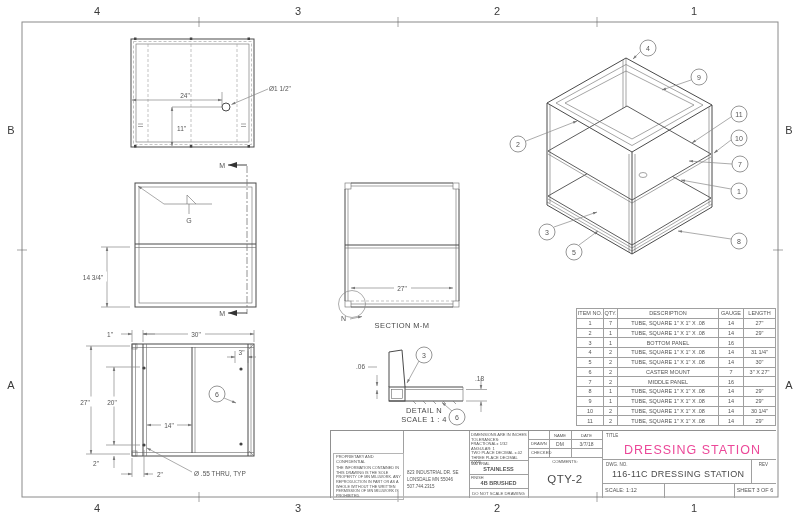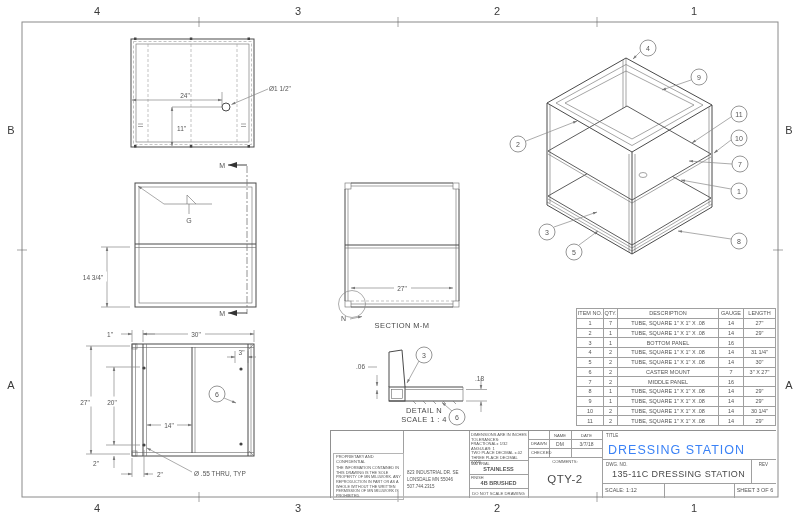--- a/index.html
+++ b/index.html
@@ -443,19 +443,19 @@
   <div class="tx ctr" style="left:218px;top:1.5px;width:22px;font-size:4.2px">NAME</div>
   <div class="tx ctr" style="left:240px;top:1.5px;width:31px;font-size:4.2px">DATE</div>
   <div class="tx" style="left:200px;top:10px;font-size:4.2px">DRAWN</div>
   <div class="tx ctr" style="left:218px;top:9.5px;width:22px;font-size:5px">DM</div>
   <div class="tx ctr" style="left:240px;top:9.5px;width:31px;font-size:5px">3/7/18</div>
   <div class="tx" style="left:200px;top:19px;font-size:4.2px">CHECKED</div>
   <div class="tx ctr" style="left:197px;top:28px;width:74px;font-size:4.2px">COMMENTS:</div>
   <div class="tx ctr" style="left:197px;top:42px;width:74px;font-size:11.5px;letter-spacing:.5px;color:#4a4a4a">QTY-2</div>
 
   <div class="tx" style="left:275px;top:2px;font-size:4.5px">TITLE</div>
-  <div class="tx" style="left:277px;top:12px;font-size:12.5px;letter-spacing:1px;color:#3b82f6">DRESSING STATION</div>
+  <div class="tx" style="left:293px;top:12px;font-size:12.5px;letter-spacing:1px;color:#ec4899">DRESSING STATION</div>
   <div class="tx" style="left:275px;top:31px;font-size:4.5px">DWG. NO.</div>
   <div class="tx ctr" style="left:420px;top:31px;width:25px;font-size:4.5px">REV</div>
-  <div class="tx" style="left:281px;top:38px;font-size:9px;letter-spacing:.4px;color:#4a4a4a">135-11C DRESSING STATION</div>
+  <div class="tx" style="left:281px;top:38px;font-size:9px;letter-spacing:.4px;color:#4a4a4a">116-11C DRESSING STATION</div>
   <div class="tx" style="left:274px;top:56px;font-size:5.5px">SCALE: 1:12</div>
   <div class="tx ctr" style="left:403px;top:56px;width:42px;font-size:5.5px">SHEET 3 OF 6</div>
 </div>
 
 </body></html>

